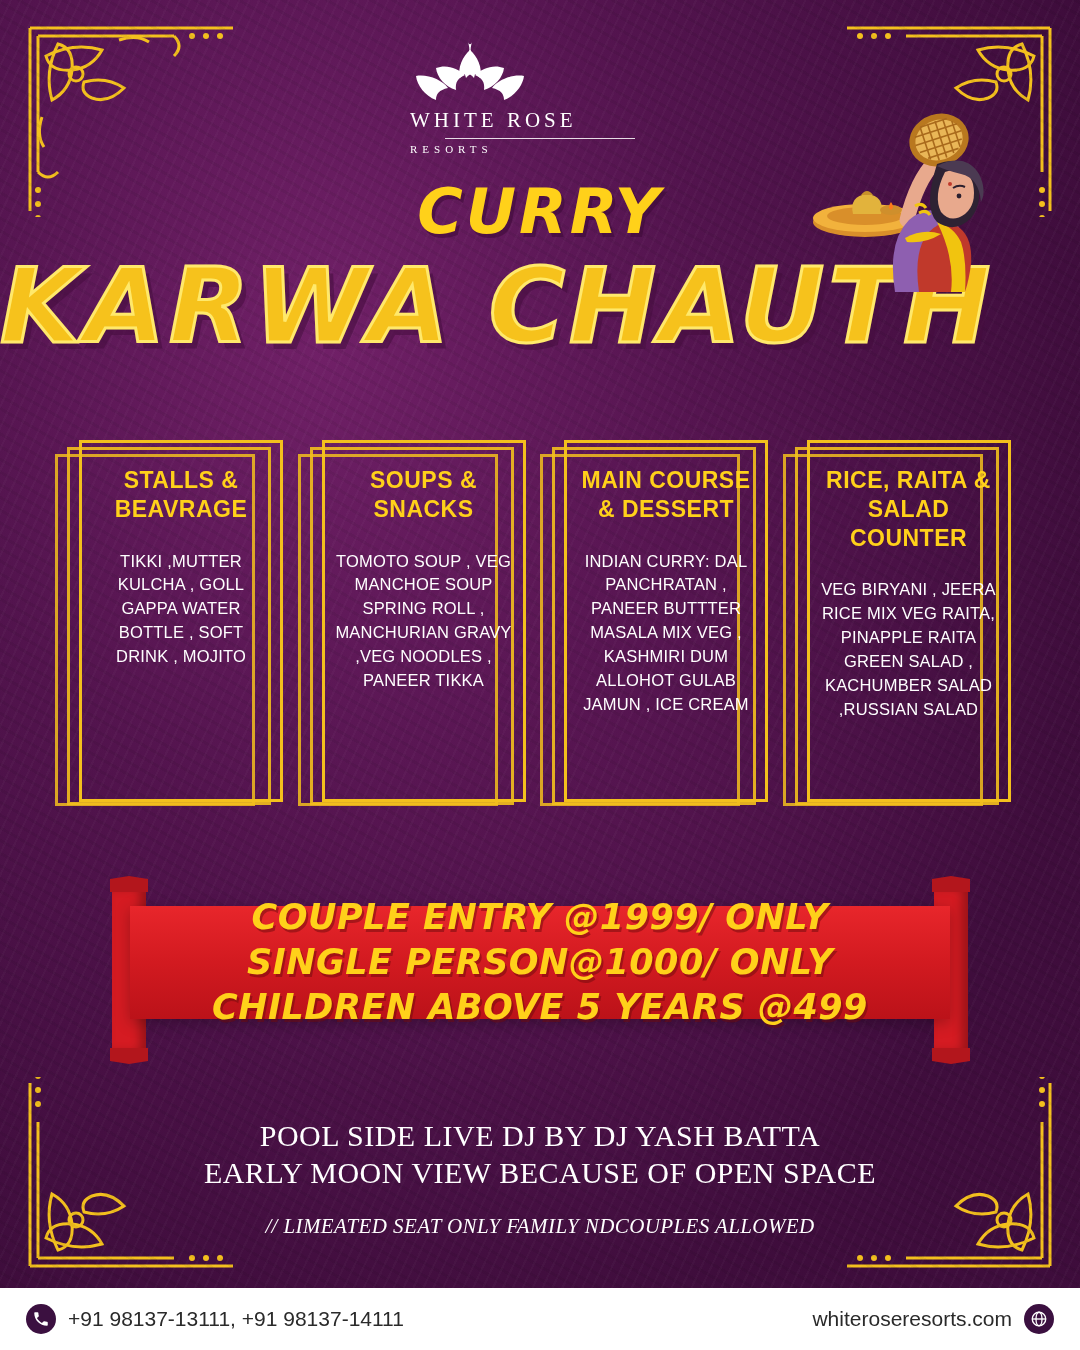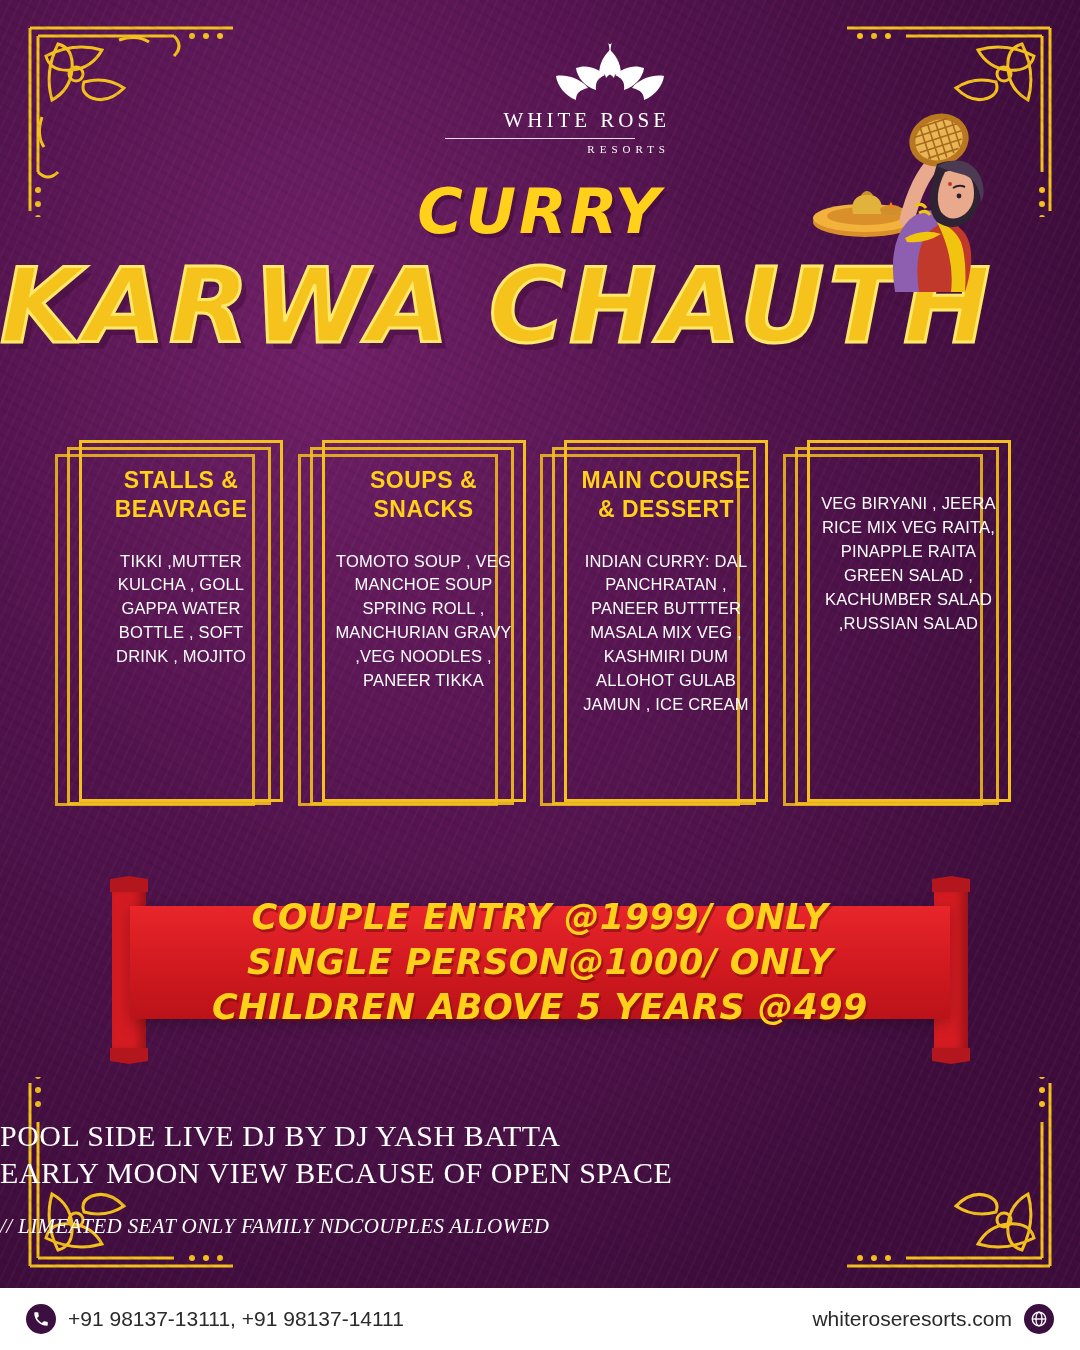--- a/index.html
+++ b/index.html
@@ -28,21 +28,21 @@
 
   
   .corner { position:absolute; width:215px; height:195px; }
   .corner svg { width:100%; height:100%; display:block; }
   .c-tl { top:22px; left:24px; }
   .c-tr { top:22px; right:24px; transform:scaleX(-1); }
   .c-bl { bottom:78px; left:24px; transform:scaleY(-1); }
   .c-br { bottom:78px; right:24px; transform:scale(-1,-1); }
 
   
-  .logo { position:absolute; top:40px; left:50%; transform:translateX(-50%); text-align:right; width:260px; z-index:5;}
+  .logo { position:absolute; top:40px; left:50%; transform:translateX(-50%); text-align:left; width:260px; z-index:5;}
   .logo .lotus { height:62px; }
   .logo .brand {
     color:#ffffff; letter-spacing:4px; font-size:21px; font-weight:400;
     font-family:"Liberation Serif", serif; margin-top:2px;
   }
   .logo .brand-line {
     width:190px; height:1px; background:#ffffff; margin:5px auto 4px; opacity:.85;
   }
   .logo .sub { color:#ffffff; letter-spacing:5px; font-size:11px; font-family:"Liberation Serif", serif;}
 
@@ -112,21 +112,21 @@
   }
   .rib-line{
     color:#ffd11a; font-family:"DejaVu Sans", sans-serif; font-weight:bold; font-style:italic;
     font-size:35px; letter-spacing:.5px; line-height:1.28;
     text-shadow:2px 3px 0 rgba(110,10,12,.5);
     white-space:nowrap;
   }
 
   
   .notes {
-    position:absolute; top:1118px; left:0; right:0; z-index:5;
+    position:absolute; top:1118px; left:0; right:0; text-align:center; z-index:5;
     font-family:"Liberation Serif", serif; color:#ffffff;
   }
   .notes .big {
     font-size:30px; line-height:1.22; letter-spacing:.5px; font-weight:400;
   }
   .notes .small {
     margin-top:22px; font-size:21px; line-height:1.25; font-style:italic; letter-spacing:.4px;
   }
 
   
@@ -341,20 +341,21 @@
         <div class="card-title">MAIN COURSE &amp; DESSERT</div>
         <div class="card-body">INDIAN CURRY: DAL PANCHRATAN , PANEER BUTTTER MASALA MIX VEG , KASHMIRI DUM ALLOHOT GULAB JAMUN , ICE CREAM</div>
       </div>
     </div>
 
     <div class="card-wrap">
       <div class="frame f1"></div>
       <div class="frame f2"></div>
       <div class="frame f3"></div>
       <div class="card-inner">
+        <div class="card-title">RICE, RAITA &amp; SALAD COUNTER</div>
         <div class="card-body">VEG BIRYANI , JEERA RICE MIX VEG RAITA, PINAPPLE RAITA GREEN SALAD , KACHUMBER SALAD ,RUSSIAN SALAD</div>
       </div>
     </div>
 
   </div>
 
   <div class="ribbon">
     <div class="rib-end left"></div>
     <div class="rib-end right"></div>
     <div class="rib-body">

